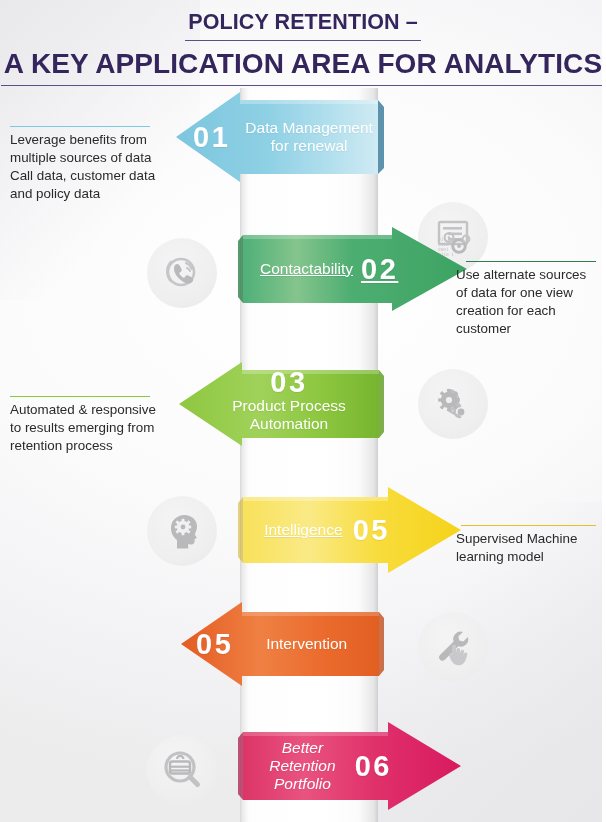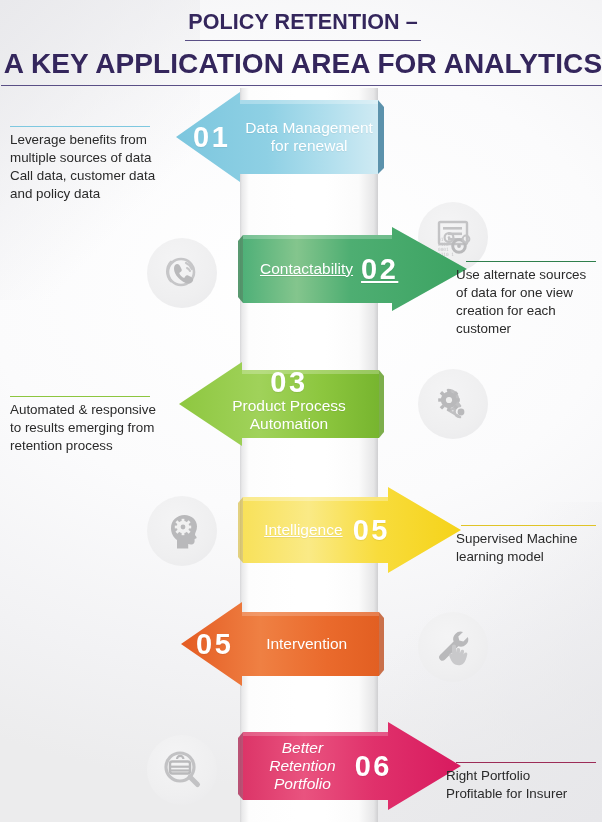--- a/index.html
+++ b/index.html
@@ -320,25 +320,20 @@
         <path d="M62,2 L199,2 L199,6 L62,6 Z" fill="#ffffff" opacity=".2"></path>
       </svg>
       <div class="labels" style="padding-left:16px;">
         <span class="num">05</span>
         <span class="alabel" style="flex:1;margin-left:6px;margin-right:10px;">Intervention</span>
       </div>
     </div>
   </div>
 
   <div class="row" style="top:730px;height:72px;">
-    <div class="caption right" style="right:10px;top:32px;width:150px;color:#9c2c57;">
-      <span class="rule" style="right:0;width:140px;"></span>
-      <span class="txt">Right Portfolio
-Profitable for Insurer</span>
-    </div>
 
     <div class="icon-circle" style="left:147px;top:5px;">
       <svg width="46" height="46" viewBox="0 0 46 46">
         <circle cx="21" cy="20" r="14" fill="none" stroke="#c2c2c4" stroke-width="3.2"></circle>
         <path d="M31,30 l7.5,7.5" stroke="#c2c2c4" stroke-width="5" stroke-linecap="round" fill="none"></path>
         <path d="M18,12 a3.2,3.2 0 0 1 6.4,0" fill="none" stroke="#b9b9bb" stroke-width="2.2"></path>
         <rect x="11" y="14.5" width="20" height="12" rx="2.2" fill="none" stroke="#b9b9bb" stroke-width="2.4"></rect>
         <rect x="11" y="18.6" width="20" height="2.2" fill="#b9b9bb"></rect>
         <rect x="11" y="22.4" width="20" height="2.2" fill="#b9b9bb"></rect>
       </svg>

